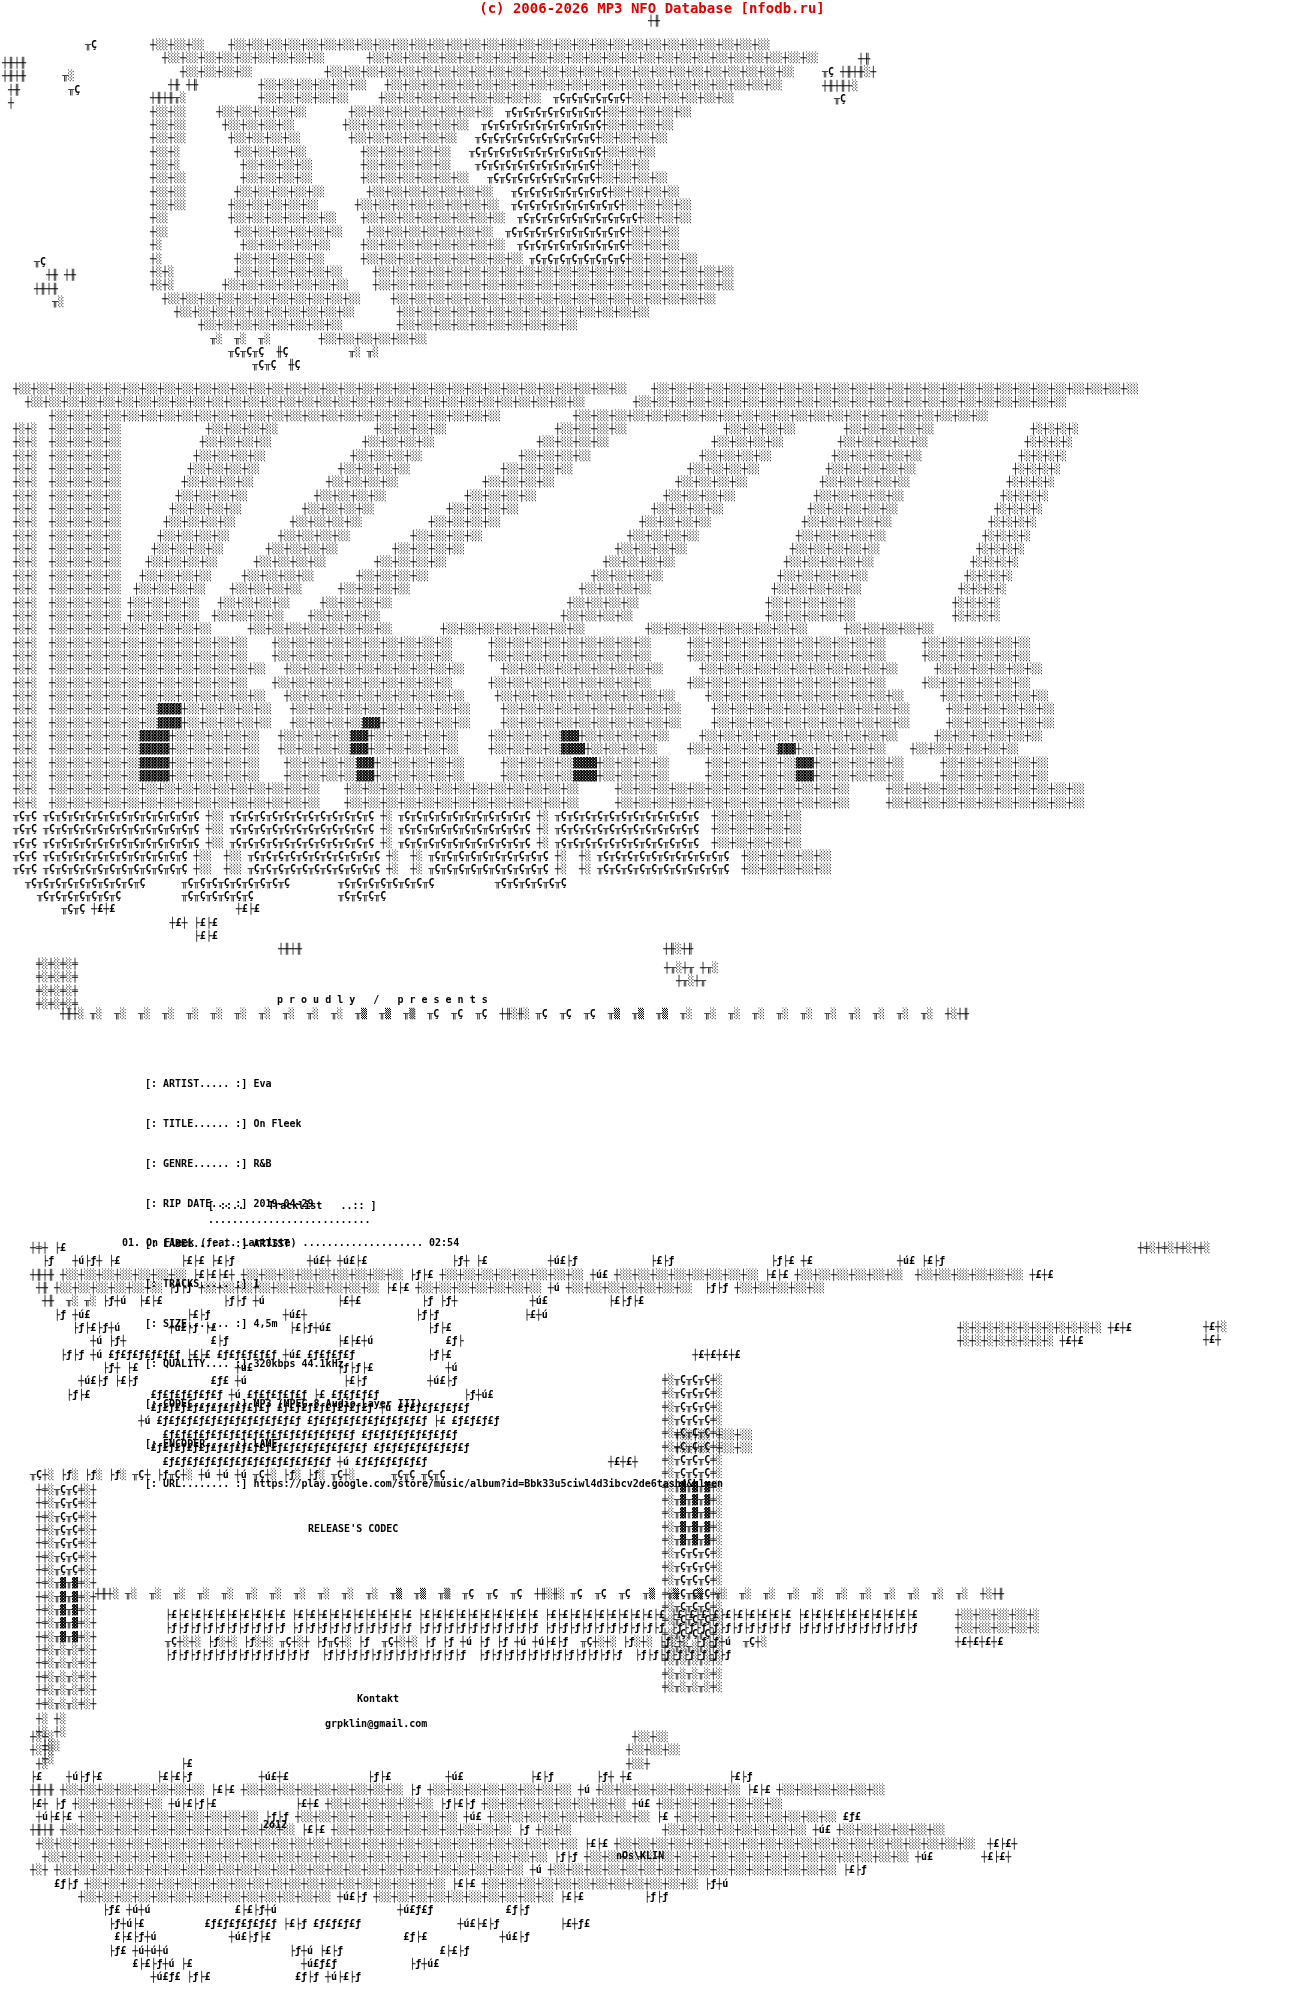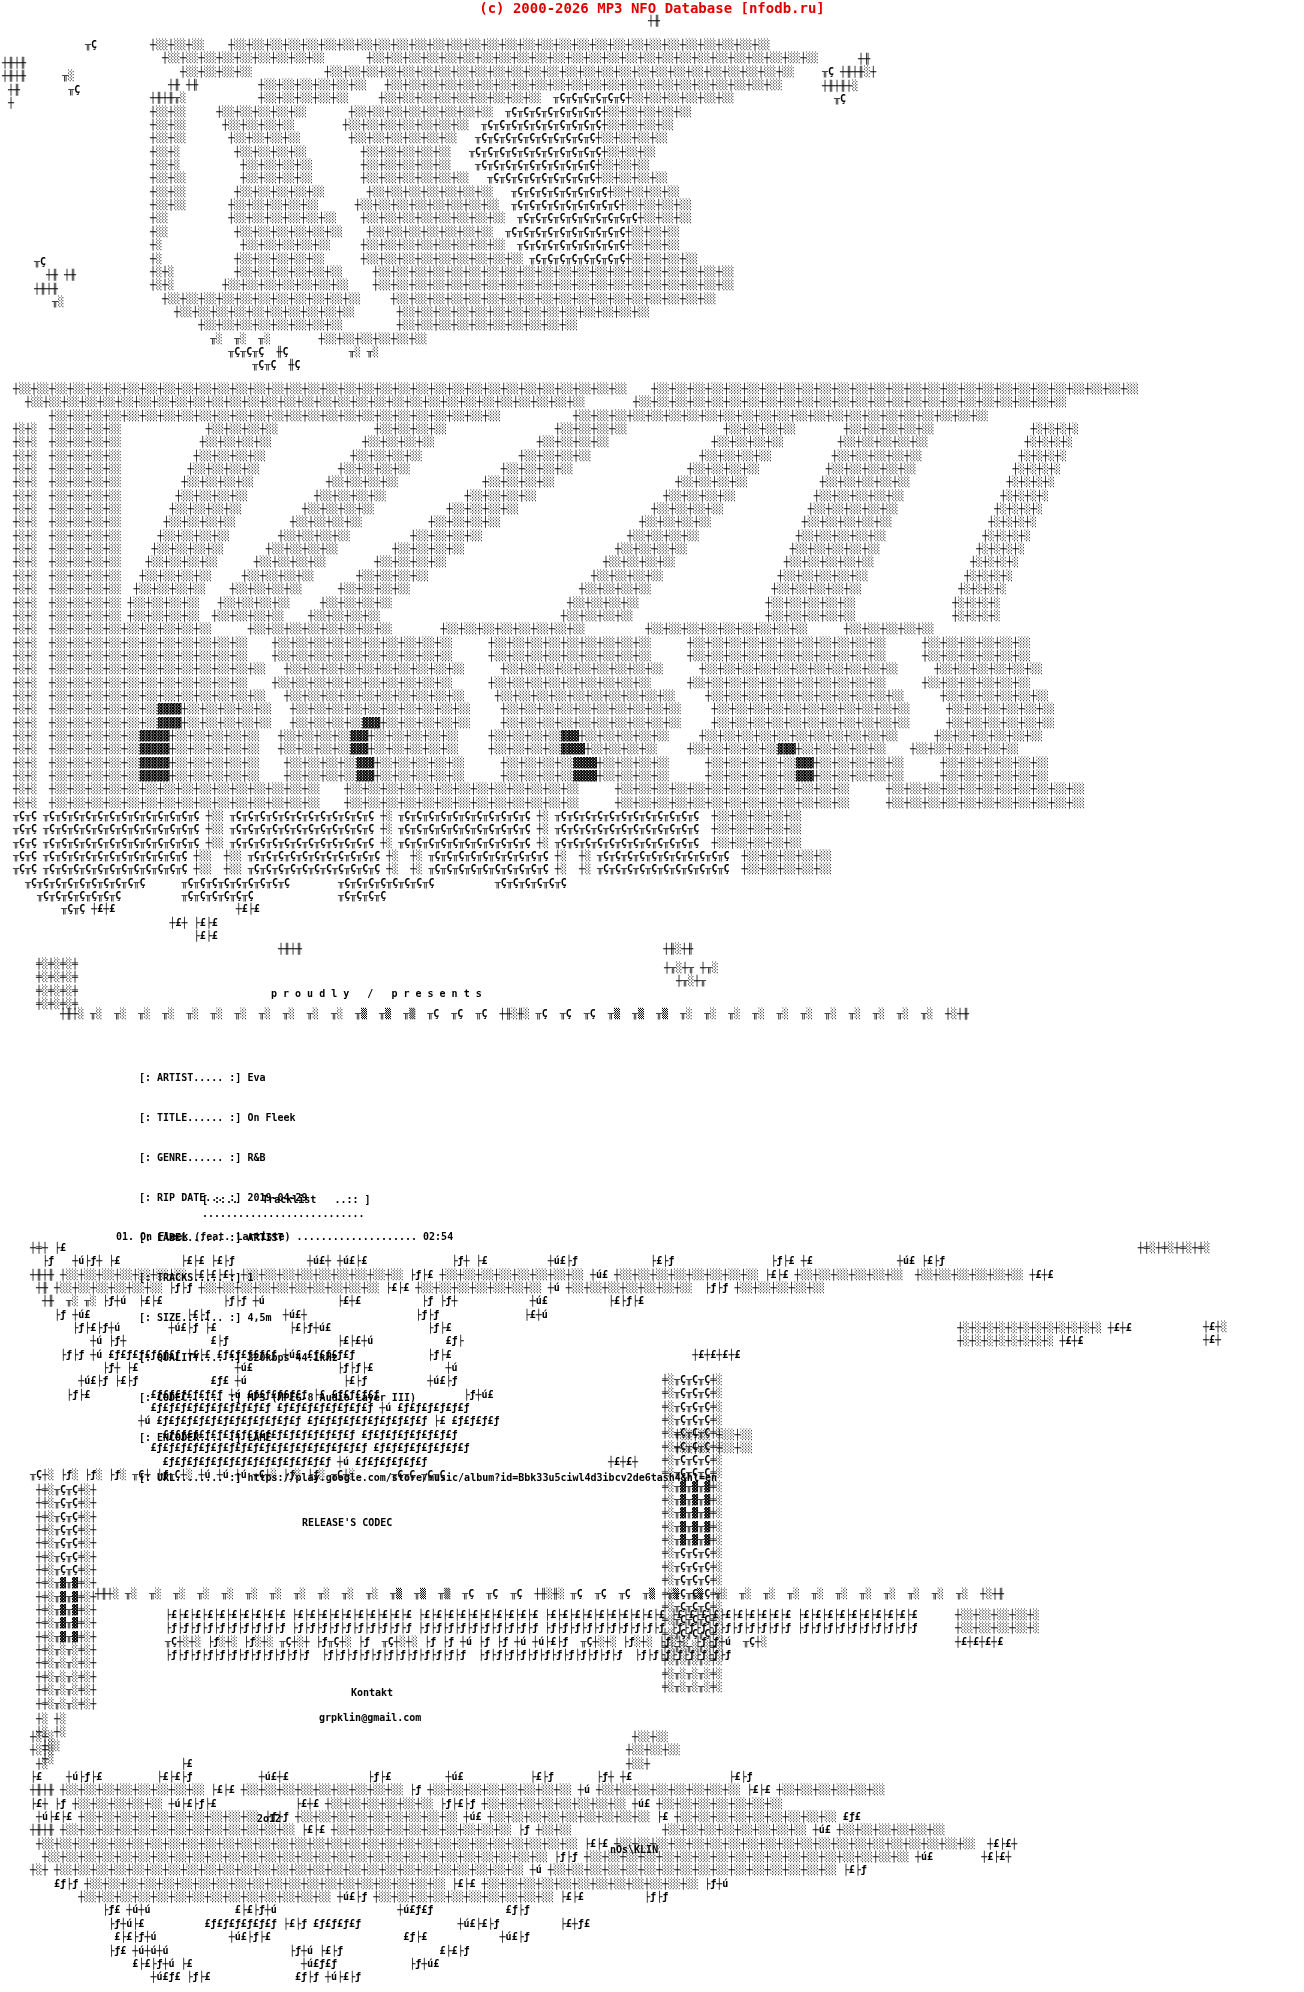--- a/index.html
+++ b/index.html
@@ -1,30 +1,30 @@
 <!DOCTYPE html>
 <html><head>
 <meta charset="utf-8">
 <style>
   html,body{margin:0;padding:0;background:#fff;}
   .page{position:relative;width:1304px;height:1992px;background:#fff;overflow:hidden;}
   .art{position:absolute;margin:0;font:bold 10px/13.35px "DejaVu Sans Mono",monospace;
        color:#000;white-space:pre;letter-spacing:0;}
-  .txt{position:absolute;margin:6px;font:bold 10px/13.35px "DejaVu Sans Mono",monospace;
+  .txt{position:absolute;margin:12px;font:bold 10px/13.35px "DejaVu Sans Mono",monospace;
        color:#000;white-space:pre;}
   .nfo-header{position:absolute;top:1px;left:50%;transform:translateX(-50%);
        font:bold 14px/15px "DejaVu Sans Mono",monospace;color:#e10000;white-space:pre;}
   .info-row{height:13.35px;}
 </style>
 </head>
 <body>
 
 <div class="page">
 
-  <div class="nfo-header">(c) 2000-2026 MP3 NFO Database [nfodb.ru]</div>
+  <div class="nfo-header">(c) 2006-2026 MP3 NFO Database [nfodb.ru]</div>
 
   <div id="art-root">
       <pre class="art" style="left: 648px; top: 14px; color: rgb(0, 0, 0);">┼╫</pre>
       <pre class="art" style="left: 85px; top: 38px; color: rgb(0, 0, 0);">╥Ç</pre>
       <pre class="art" style="left: 2px; top: 56px; color: rgb(0, 0, 0);">┼╫┼╫
 ┼╫┼╫      ╥░
  ┼╫        ╥Ç
  ┼</pre>
       <pre class="art" style="left: 822px; top: 52px; color: rgb(0, 0, 0);">      ┼╫
 ╥Ç ┼╫┼╫░┼

